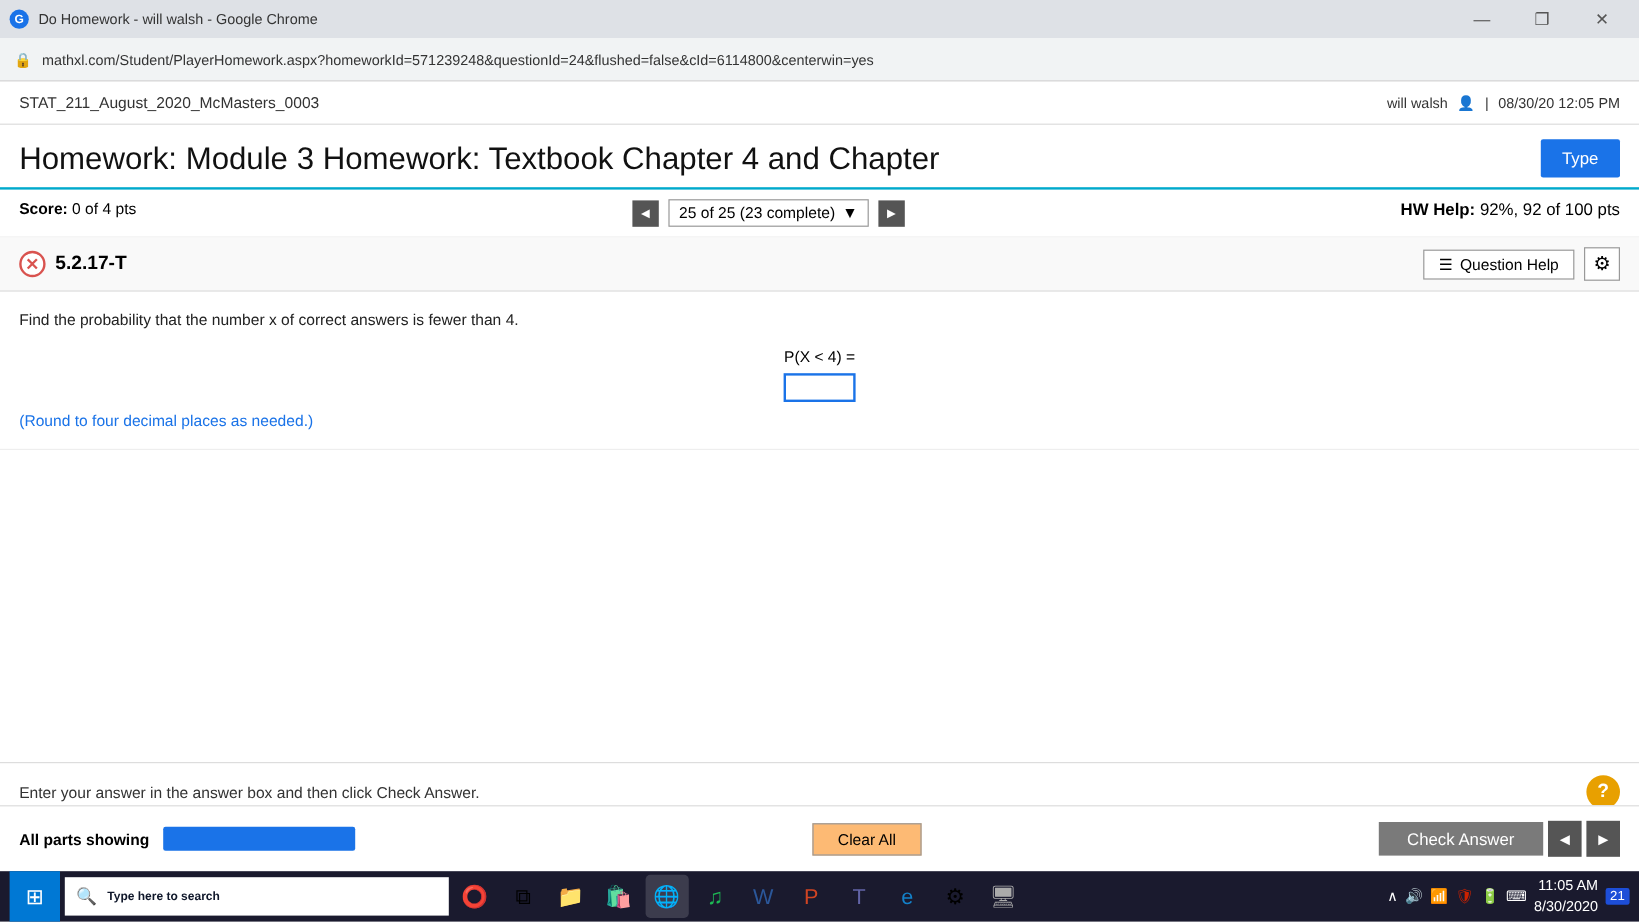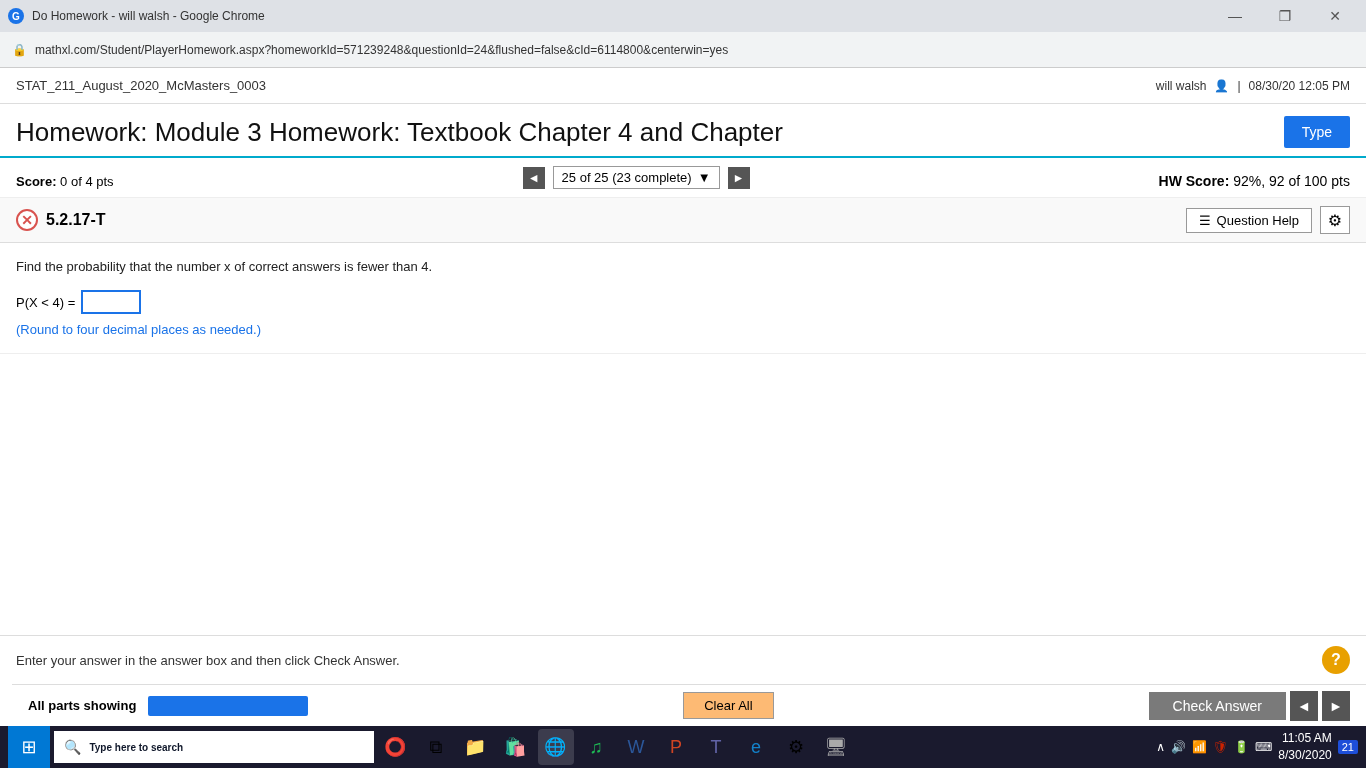--- a/index.html
+++ b/index.html
@@ -91,21 +91,21 @@
       border: none;
       padding: 8px 18px;
       font-size: 14px;
       cursor: pointer;
       border-radius: 2px;
     }
 
     
     .score-bar {
       display: flex;
-      align-items: flex-end;
+      align-items: flex-start;
       justify-content: space-between;
       padding: 8px 16px;
       border-bottom: 1px solid #eee;
     }
     .score-center {
       display: flex;
       align-items: center;
       gap: 8px;
     }
     .nav-btn {
@@ -191,20 +191,21 @@
       font-size: 13px;
       color: #222;
       margin-bottom: 16px;
     }
     .answer-row {
       display: flex;
       align-items: center;
       gap: 6px;
       margin-bottom: 8px;
       font-size: 13px;
+      flex-direction: column;
     }
     .answer-input {
       border: 2px solid #1a73e8;
       width: 60px;
       height: 24px;
       padding: 2px 4px;
       font-size: 13px;
       outline: none;
     }
     .round-note {
@@ -233,28 +234,28 @@
       color: white;
       font-size: 16px;
       font-weight: bold;
       cursor: pointer;
     }
 
     
     .action-bar {
       position: absolute;
       bottom: 42px;
-      left: 12px; right: 0;
+      left: 0; right: 0;
       background: white;
       border-top: 1px solid #ddd;
       padding: 8px 16px;
       display: flex;
       align-items: center;
       justify-content: space-between;
-      height: 42px;
+      height: 55px;
     }
     .all-parts-left {
       display: flex;
       align-items: center;
       gap: 12px;
     }
     .all-parts-label { font-size: 13px; font-weight: bold; }
     .parts-progress {
       width: 160px;
       height: 20px;
@@ -398,21 +399,21 @@
   </div>
   <div class="score-center">
     <button class="nav-btn">◄</button>
     <div class="question-dropdown">
       <span>25 of 25 (23 complete)</span>
       <span>▼</span>
     </div>
     <button class="nav-btn">►</button>
   </div>
   <div class="hw-score-right">
-    <strong>HW Score:</strong>
+    <strong>HW Help:</strong>
     <span>92%, 92 of 100 pts</span>
   </div>
 </div>
 
 <div class="question-header">
   <div class="question-id">
     <div class="wrong-icon">✕</div>
     <span>5.2.17-T</span>
   </div>
   <div class="question-tools">

